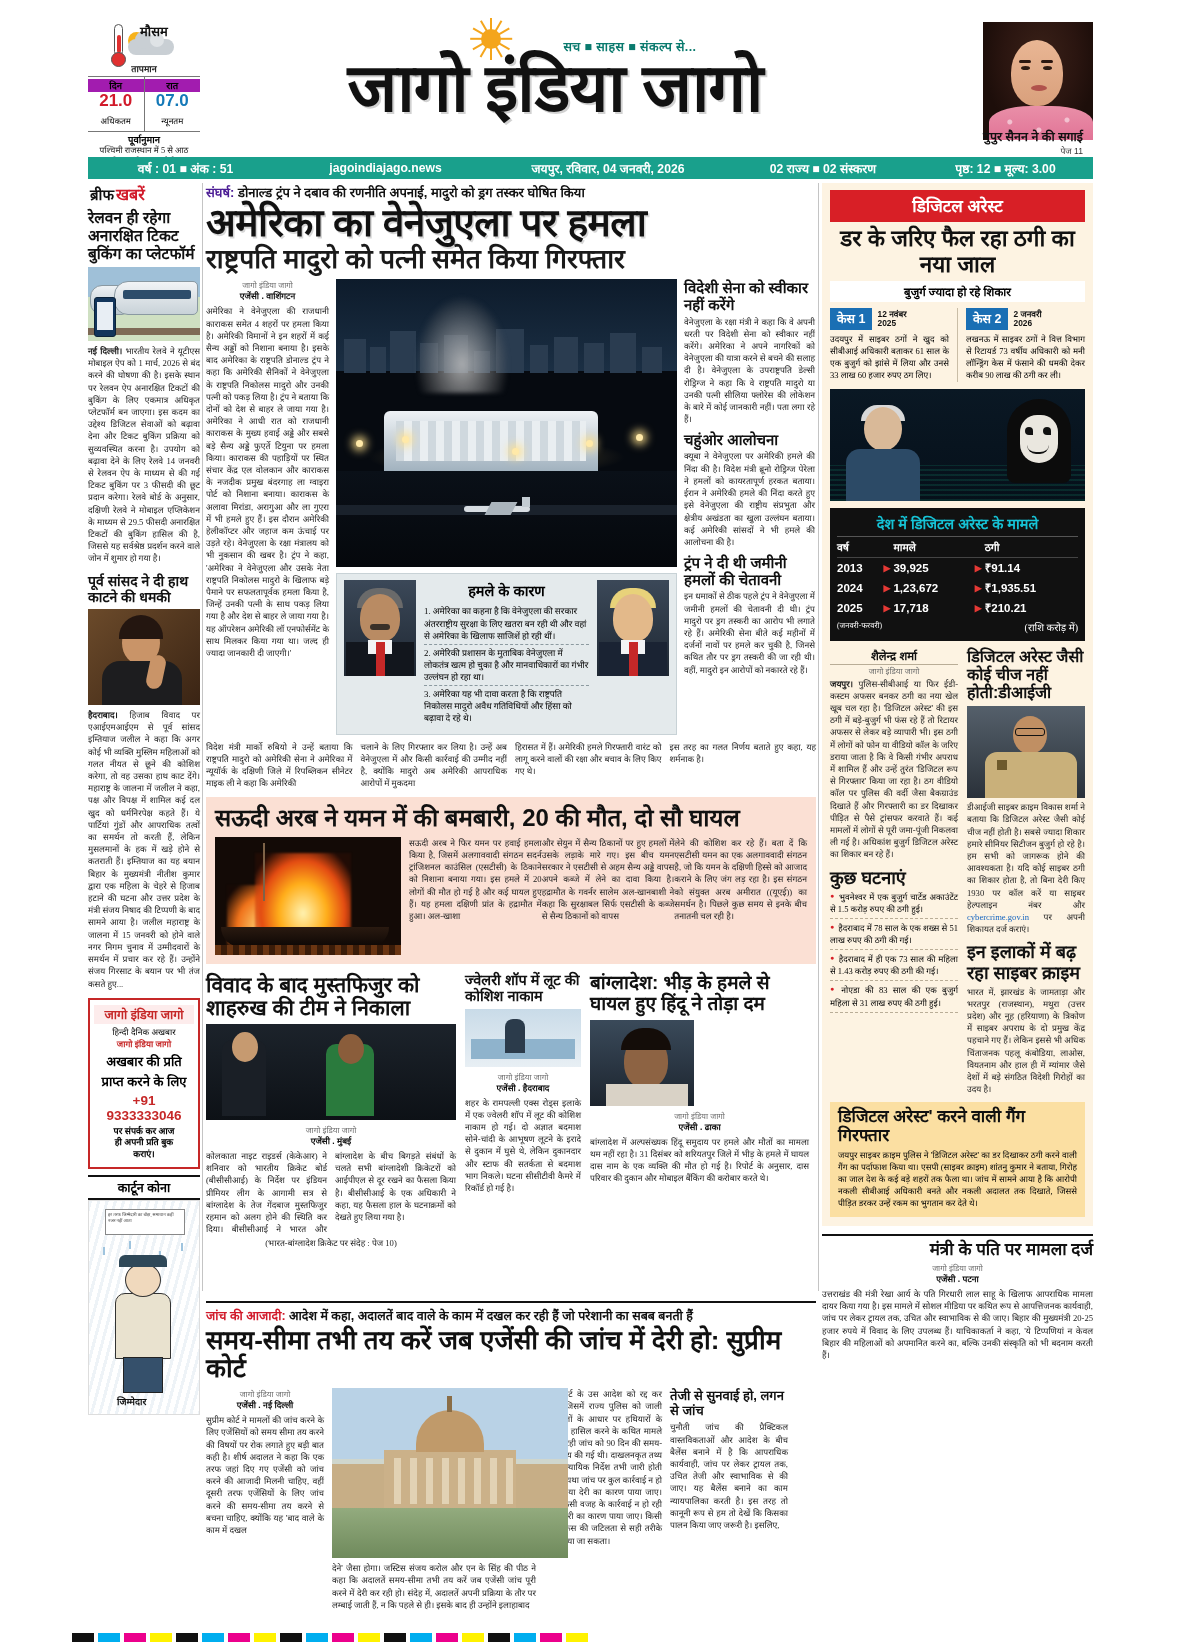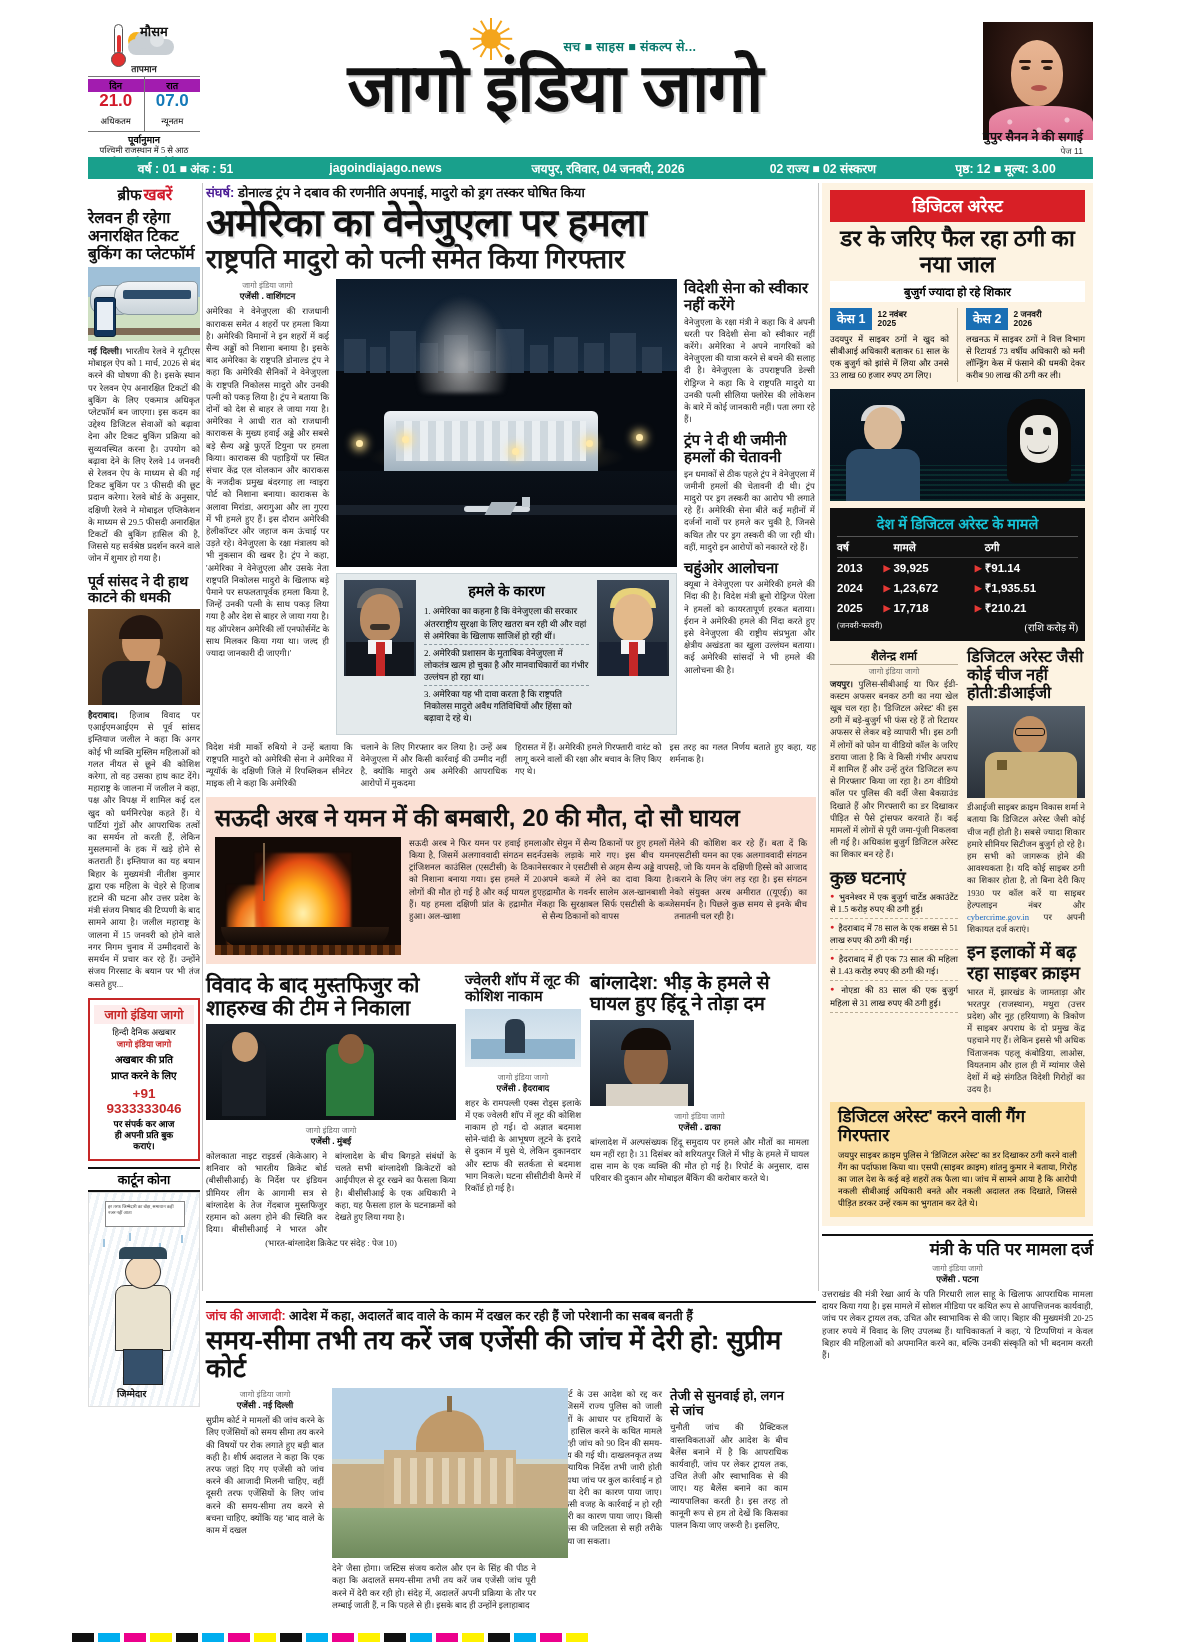--- a/index.html
+++ b/index.html
@@ -85,21 +85,21 @@
   .vrule{ position:absolute; width:1px; background:#c4c4c4; }
 
   
   .body-text{ font-size:8.6px; line-height:1.42; text-align:justify; color:#1a1a1a; }
   .body-text b{ font-weight:bold; }
   .credit{ font-family:"Liberation Sans",sans-serif; font-size:8px; text-align:center; color:#6a6a6a; }
   .credit.blk{ color:#111; font-weight:bold; font-size:8.6px;}
   .hl{ font-family:"Liberation Sans",sans-serif; font-weight:bold; color:#111; }
 
   
-  .brief-head{ text-align:center; margin-bottom:4px;}
+  .brief-head{ margin-bottom:4px;}
   .brief-head .b1{ font-family:"Liberation Sans",sans-serif;font-weight:bold;font-size:15px;color:#111;
      background:#fff; padding:0 2px;}
   .brief-head .b2{ font-family:"Liberation Sans",sans-serif;font-weight:bold;font-size:16px;color:#d11a2a;}
   .brief-rule{ height:8px; background:linear-gradient(#e3e3e3,#e3e3e3); margin:-14px 0 6px; position:relative; z-index:-1;}
   .lh-1{ font-family:"Liberation Sans",sans-serif; font-weight:bold; font-size:15.5px; line-height:1.16; color:#111; }
   .lh-2{ font-family:"Liberation Sans",sans-serif; font-weight:bold; font-size:14px; line-height:1.16; color:#111; margin-top:6px;}
   .ph{ position:relative; overflow:hidden; }
   .ph.train{ height:74px; background:linear-gradient(#9fc0d8 0 40%, #cfe0c2 40% 100%); }
   .ph.train .t1{position:absolute;left:26px;top:14px;width:84px;height:34px;background:linear-gradient(#f2f4f6,#c8d2d8);border-radius:14px 5px 5px 14px;border:1px solid #8a99a2;}
   .ph.train .t1:after{content:"";position:absolute;left:8px;top:8px;right:6px;height:9px;background:#2d4d6b;border-radius:2px;}
@@ -111,21 +111,21 @@
   .ph.man .hd{position:absolute;left:34px;top:12px;width:38px;height:44px;border-radius:50%;background:#c99468;}
   .ph.man .hr{position:absolute;left:31px;top:6px;width:44px;height:24px;border-radius:22px 22px 0 0;background:#241610;}
   .ph.man .bd{position:absolute;left:14px;top:52px;width:80px;height:46px;background:#1d1d1f;border-radius:18px 18px 0 0;}
   .ph.man .arm{position:absolute;left:60px;top:46px;width:16px;height:34px;background:#c99468;border-radius:8px;transform:rotate(12deg);}
 
   
   .adbox{ border:2px solid #c62828; background:#fff; text-align:center; padding:5px 4px 7px;}
   .adbox .logo2{ font-family:"Liberation Sans",sans-serif;font-weight:bold;font-size:12.5px;color:#c62828;background:#fdecec;display:block;padding:1px 0;}
   .adbox .sub1{ font-family:"Liberation Sans",sans-serif;font-size:8.6px;margin-top:2px;}
   .adbox .sub2{ font-family:"Liberation Sans",sans-serif;font-size:8.6px;color:#c62828;font-weight:bold;}
-  .adbox .line{ font-family:"Liberation Sans",sans-serif;font-size:10px;font-weight:bold;margin-top:4px;line-height:1.25;}
+  .adbox .line{ font-family:"Liberation Sans",sans-serif;font-size:13px;font-weight:bold;margin-top:4px;line-height:1.25;}
   .adbox .phone{ font-family:"Liberation Sans",sans-serif;font-weight:bold;font-size:13.5px;color:#c62828;margin:3px 0;}
   .adbox .foot{ font-family:"Liberation Sans",sans-serif;font-size:9px;font-weight:bold;line-height:1.25;}
 
   .cartoon-head{ text-align:center;font-family:"Liberation Sans",sans-serif;font-weight:bold;font-size:12.5px;
      border-top:2px solid #111;border-bottom:2px solid #111;padding:2px 0;margin-top:6px;}
   .cartoon{ height:215px; background:#fff; border:1px solid #ddd; position:relative; overflow:hidden;}
   .cartoon .rainbg{position:absolute;inset:0;background:repeating-linear-gradient(105deg, #eef3f7 0 3px, #ffffff 3px 8px);}
   .cartoon .board{position:absolute;left:16px;top:8px;width:80px;height:26px;border:1px solid #888;background:#fff;font-size:4.4px;padding:2px;line-height:1.3;color:#444;}
   .cartoon .body2{position:absolute;left:26px;top:92px;width:56px;height:66px;background:#e9e2cf;border:1.5px solid #333;border-radius:10px 10px 0 0;}
   .cartoon .head2{position:absolute;left:36px;top:62px;width:36px;height:34px;border-radius:50%;background:#f0d9bd;border:1.5px solid #333;}
@@ -511,26 +511,26 @@
             </div>
           </div>
         </div>
 
         <div class="lead-c3">
           <div>
             <div class="hl" style="font-size:15px;line-height:1.14">विदेशी सेना को स्वीकार नहीं करेंगे</div>
             <div class="body-text" style="margin-top:2px">वेनेजुएला के रक्षा मंत्री ने कहा कि वे अपनी धरती पर विदेशी सेना को स्वीकार नहीं करेंगे। अमेरिका ने अपने नागरिकों को वेनेजुएला की यात्रा करने से बचने की सलाह दी है। वेनेजुएला के उपराष्ट्रपति डेल्सी रोड्रिग्ज ने कहा कि वे राष्ट्रपति मादुरो या उनकी पत्नी सीलिया फ्लोरेस की लोकेशन के बारे में कोई जानकारी नहीं। पता लगा रहे हैं।</div>
           </div>
           <div style="margin-top:6px">
+            <div class="hl" style="font-size:15px;line-height:1.14">चहुंओर आलोचना</div>
+            <div class="body-text" style="margin-top:2px">क्यूबा ने वेनेजुएला पर अमेरिकी हमले की निंदा की है। विदेश मंत्री ब्रूनो रोड्रिग्ज पेरेला ने हमलों को कायरतापूर्ण हरकत बताया। ईरान ने अमेरिकी हमले की निंदा करते हुए इसे वेनेजुएला की राष्ट्रीय संप्रभुता और क्षेत्रीय अखंडता का खुला उल्लंघन बताया। कई अमेरिकी सांसदों ने भी हमले की आलोचना की है।</div>
+          </div>
+          <div style="margin-top:6px">
             <div class="hl" style="font-size:15px;line-height:1.14">ट्रंप ने दी थी जमीनी हमलों की चेतावनी</div>
             <div class="body-text" style="margin-top:2px">इन धमाकों से ठीक पहले ट्रंप ने वेनेजुएला में जमीनी हमलों की चेतावनी दी थी। ट्रंप मादुरो पर ड्रग तस्करी का आरोप भी लगाते रहे हैं। अमेरिकी सेना बीते कई महीनों में दर्जनों नावों पर हमले कर चुकी है, जिनसे कथित तौर पर ड्रग तस्करी की जा रही थी। वहीं, मादुरो इन आरोपों को नकारते रहे हैं।</div>
-          </div>
-          <div style="margin-top:6px">
-            <div class="hl" style="font-size:15px;line-height:1.14">चहुंओर आलोचना</div>
-            <div class="body-text" style="margin-top:2px">क्यूबा ने वेनेजुएला पर अमेरिकी हमले की निंदा की है। विदेश मंत्री ब्रूनो रोड्रिग्ज पेरेला ने हमलों को कायरतापूर्ण हरकत बताया। ईरान ने अमेरिकी हमले की निंदा करते हुए इसे वेनेजुएला की राष्ट्रीय संप्रभुता और क्षेत्रीय अखंडता का खुला उल्लंघन बताया। कई अमेरिकी सांसदों ने भी हमले की आलोचना की है।</div>
           </div>
         </div>
       </div>
 
       <div class="four-col">
         <div class="body-text">विदेश मंत्री मार्को रुबियो ने उन्हें बताया कि राष्ट्रपति मादुरो को अमेरिकी सेना ने अमेरिका में न्यूयॉर्क के दक्षिणी जिले में रिपब्लिकन सीनेटर माइक ली ने कहा कि अमेरिकी</div>
         <div class="body-text">चलाने के लिए गिरफ्तार कर लिया है। उन्हें अब वेनेजुएला में और किसी कार्रवाई की उम्मीद नहीं है, क्योंकि मादुरो अब अमेरिकी आपराधिक आरोपों में मुकदमा</div>
         <div class="body-text">हिरासत में हैं। अमेरिकी हमले गिरफ्तारी वारंट को लागू करने वालों की रक्षा और बचाव के लिए किए गए थे।</div>
         <div class="body-text">इस तरह का गलत निर्णय बताते हुए कहा, यह शर्मनाक है।</div>
       </div>

